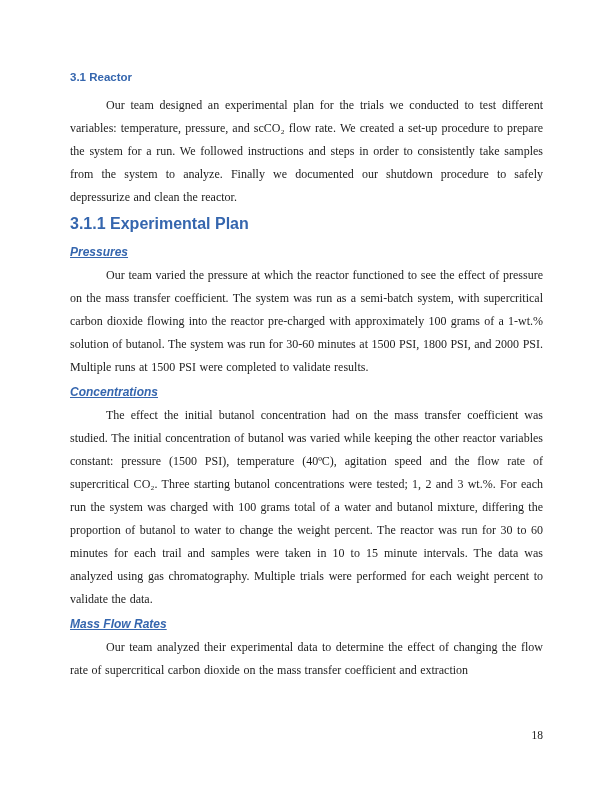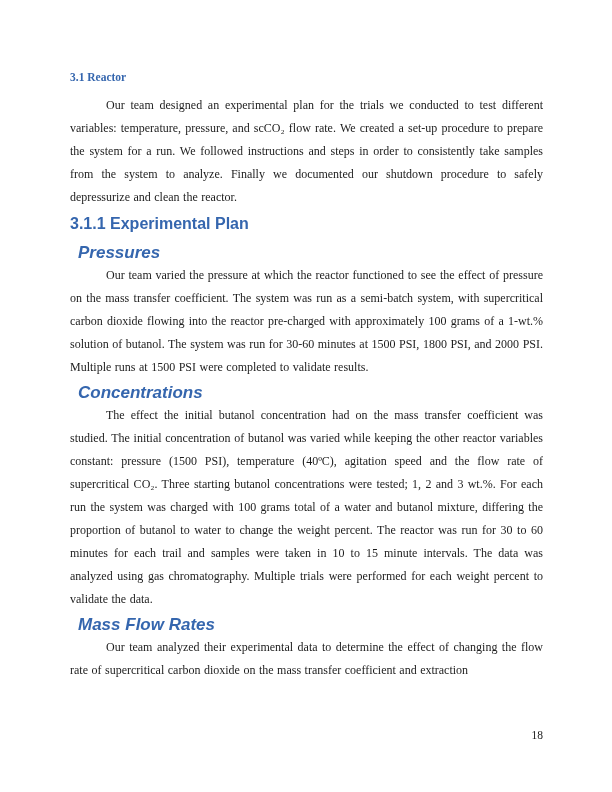--- a/index.html
+++ b/index.html
@@ -28,43 +28,44 @@
   }
   .h1 {
     font-family: "Liberation Sans", sans-serif;
     font-weight: bold;
     font-size: 16.5px;
     line-height: 22px;
     color: #25477B;
     margin: 0 0 19px 0;
   }
   .h2 {
-    font-family: Liberation Serif, serif;
+    font-family: Liberation Sans, sans-serif;
     font-weight: bold;
     font-size: 11.5px;
     line-height: 15px;
     color: #3566AE;
     margin: 0 0 9px 0;
   }
   .h3 {
     font-family: "Liberation Sans", sans-serif;
     font-weight: bold;
     font-size: 16px;
     line-height: 15px;
     color: #3566AE;
     margin: 7px 0 14px 0;
   }
   .h4 {
     font-family: "Liberation Sans", sans-serif;
     font-weight: bold;
     font-style: italic;
-    font-size: 17px;
+    font-size: 12px;
     line-height: 15px;
     color: #3566AE;
-    margin: 6px 0 4px 8px;
+    margin: 6px 0 4px 0;
+    text-decoration: underline;
   }
   .body-para {
     font-family: Liberation Serif, serif;
     font-size: 12px;
     line-height: 23px;
     color: #1c1c1c;
     text-align: justify;
     text-indent: 36px;
     margin: 0 0 2px 0;
     word-spacing: 0.5px;

